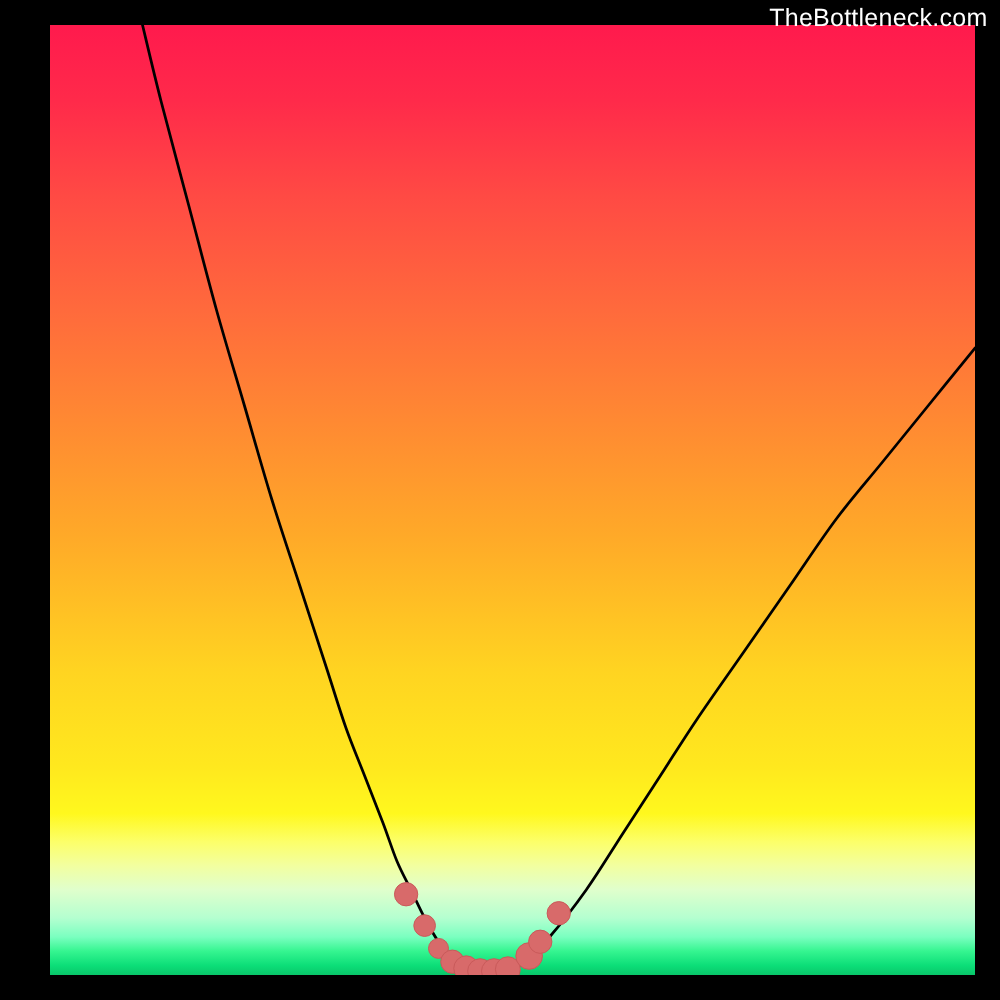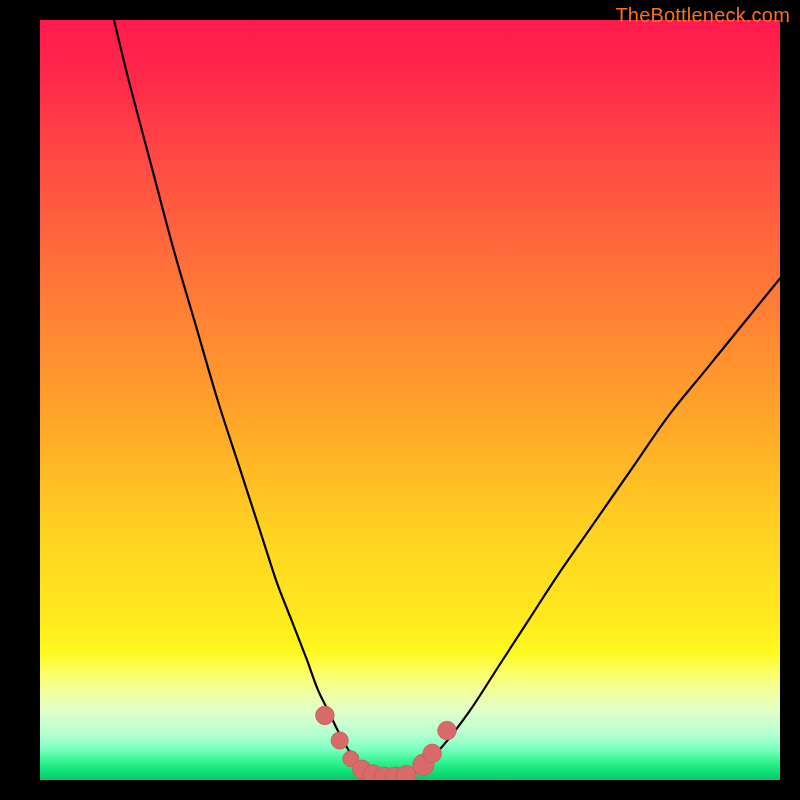--- a/index.html
+++ b/index.html
@@ -49,21 +49,21 @@
     );
   }
   .svg-layer {
     position: absolute;
     inset: 0;
   }
   .watermark {
     position: absolute;
     top: 4px;
     right: 10px;
-    color: #f97316;
+    color: #ffffff;
     font-size: 20px;
     letter-spacing: 0.2px;
     font-weight: 500;
   }
 </style>
 </head>
 <body>
 
 <div class="frame">
   <div class="plot">

